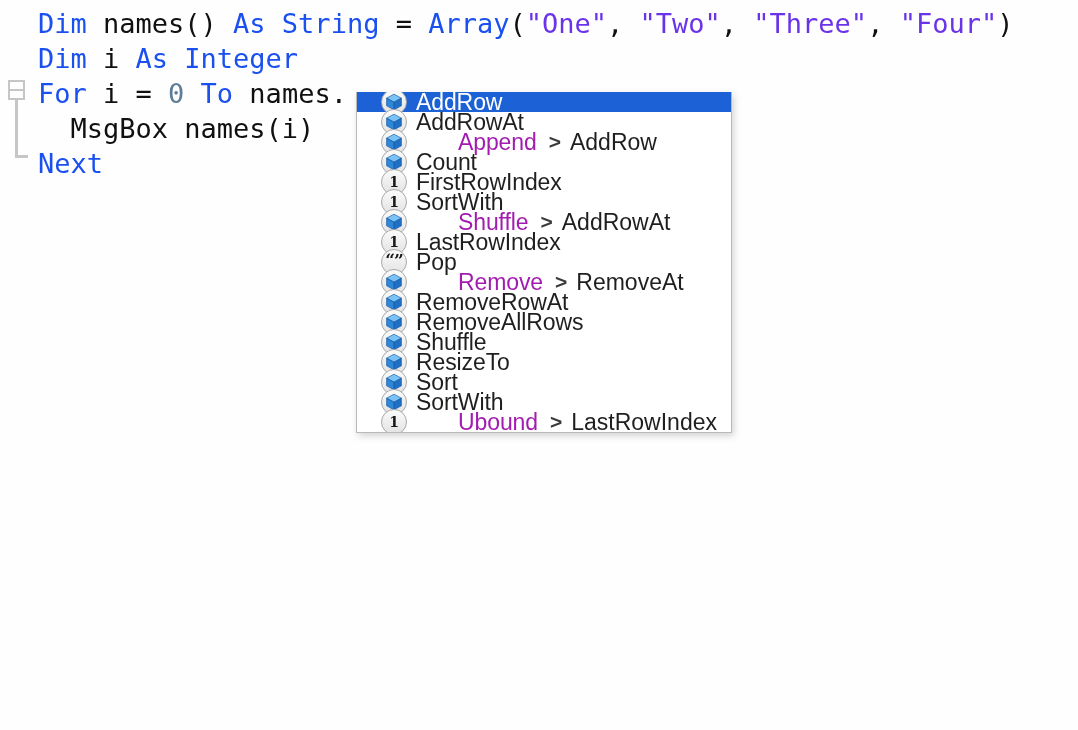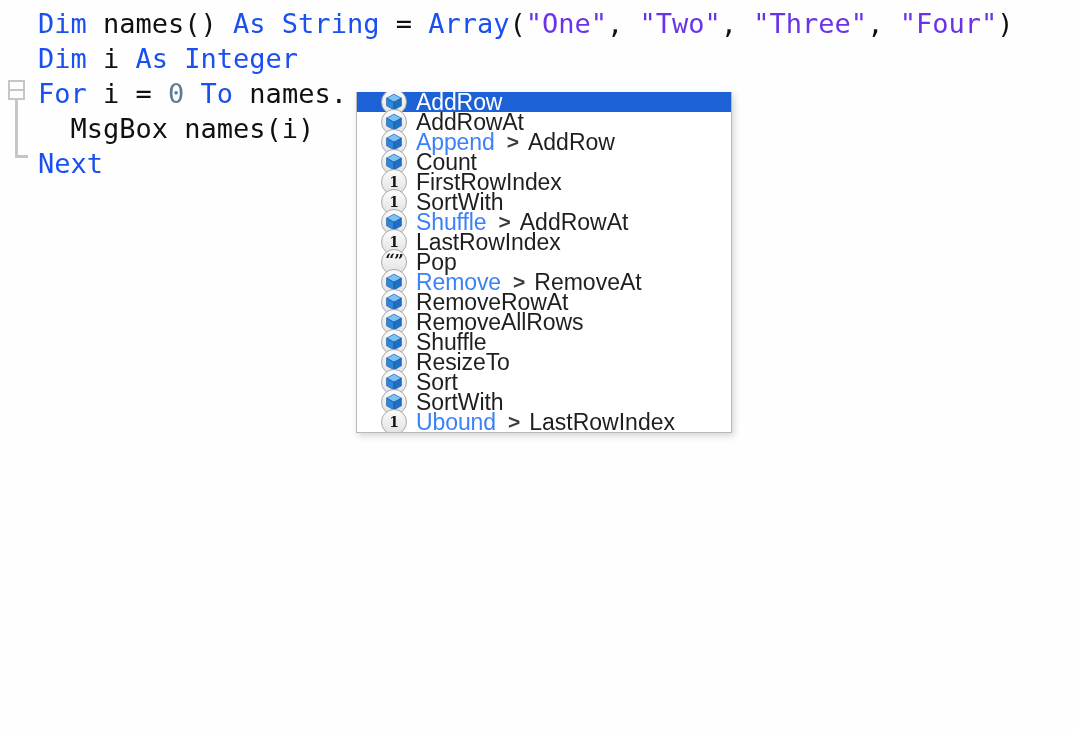--- a/index.html
+++ b/index.html
@@ -105,21 +105,21 @@
     margin-right: 9px;
     position: relative;
   }
   .ac-label {
     font-size: 23px;
     color: #1f1f1f;
     letter-spacing: -0.1px;
     white-space: nowrap;
   }
   .ac-row.selected .ac-label { color: #ffffff; }
-  .ac-label.deprecated { color: #3b82f6; }
+  .ac-label.deprecated { color: #a21caf; margin-left: 42px; }
   .ac-arrow {
     font-size: 21px;
     color: #3a3a3a;
     margin-left: 12px;
     font-weight: bold;
   }
   .ac-target {
     font-size: 23px;
     color: #1f1f1f;
     margin-left: 9px;

